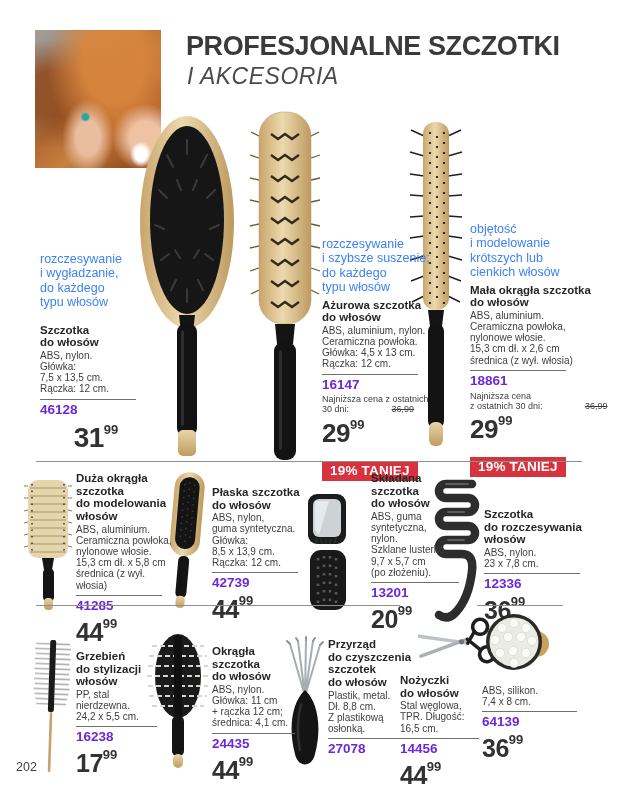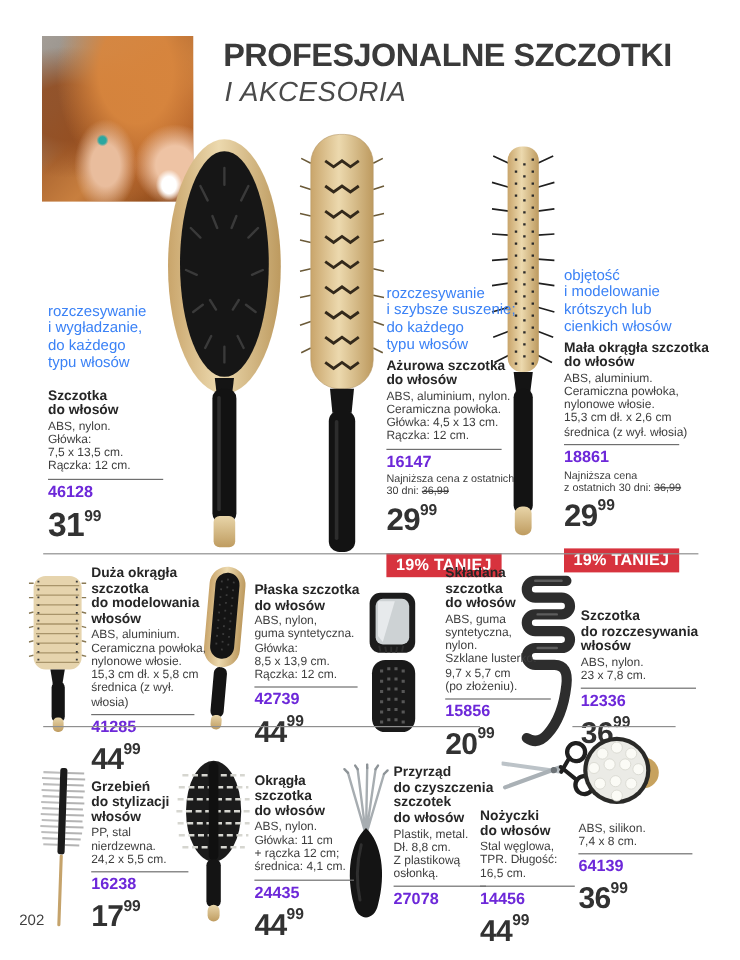--- a/index.html
+++ b/index.html
@@ -22,28 +22,28 @@
       linear-gradient(135deg,#a39d96 0%,#948e87 26%,#b06a33 44%,#c87f3f 62%,#96511f 84%,#7c421d 100%);
   }
   
   .pcol{position:absolute;}
   .benefit{font-size:12.5px;line-height:1.15;color:#3b82f6;white-space:pre-line;margin-bottom:4px;}
   .pname{font-size:11.5px;line-height:1.1;font-weight:bold;color:#262626;white-space:pre-line;}
   .pdetails{font-size:10px;line-height:1.12;color:#3e3e3e;white-space:pre-line;margin-top:1px;}
   .sep{border-top:1px solid #6f6f6f;width:88%;max-width:96px;margin:4px 0 3px;}
   .pcode{font-size:13.5px;font-weight:bold;color:#6d28d9;line-height:1.1;}
   .lowest{font-size:9px;line-height:1.12;color:#3e3e3e;white-space:pre-line;margin-top:2px;}
-  .struck{text-decoration:line-through;}
+  .struck{text-decoration:line-through;margin-left:40px;}
   .price{font-size:26px;font-weight:bold;color:#323232;line-height:1;margin-top:3px;letter-spacing:-0.5px;}
   .price .cents{font-size:13px;vertical-align:13px;letter-spacing:0;}
   .rowprice{font-size:25px;}
   .badge{display:inline-block;background:#d7333e;color:#fff;font-weight:bold;font-size:13.5px;
          padding:2px 8px 3px;margin-top:15px;letter-spacing:0.2px;}
   .c1 .pname{margin-top:14px;}
-  .c1 .price{margin-top:6px;font-size:28px;}
+  .c1 .price{margin-top:6px;font-size:28px;text-align:center;}
   .divider{position:absolute;height:0;border-top:1px solid #8f8f8f;}
   .pagenum{font-size:12.5px;color:#3f3f3f;}
 </style>
 </head>
 <body>
 
 <div id="page">
 
   <svg width="0" height="0" style="position:absolute">
     <defs>
@@ -240,21 +240,21 @@
   <div class="pcol" style="left:371px;top:472px;width:100px">
     <div class="pname">Składana szczotka
 do włosów</div>
     <div class="pdetails">ABS, guma
 syntetyczna,
 nylon.
 Szklane lusterko.
 9,7 x 5,7 cm
 (po złożeniu).</div>
     <div class="sep"></div>
-    <div class="pcode">15856</div>
+    <div class="pcode">13201</div>
     <div class="price rowprice"><span>20</span><span class="cents">99</span></div>
   </div>
 
   <div class="pcol" style="left:484px;top:508px;width:112px">
     <div class="pname">Szczotka
 do rozczesywania
 włosów</div>
     <div class="pdetails">ABS, nylon.
 23 x 7,8 cm.</div>
     <div class="sep"></div>

